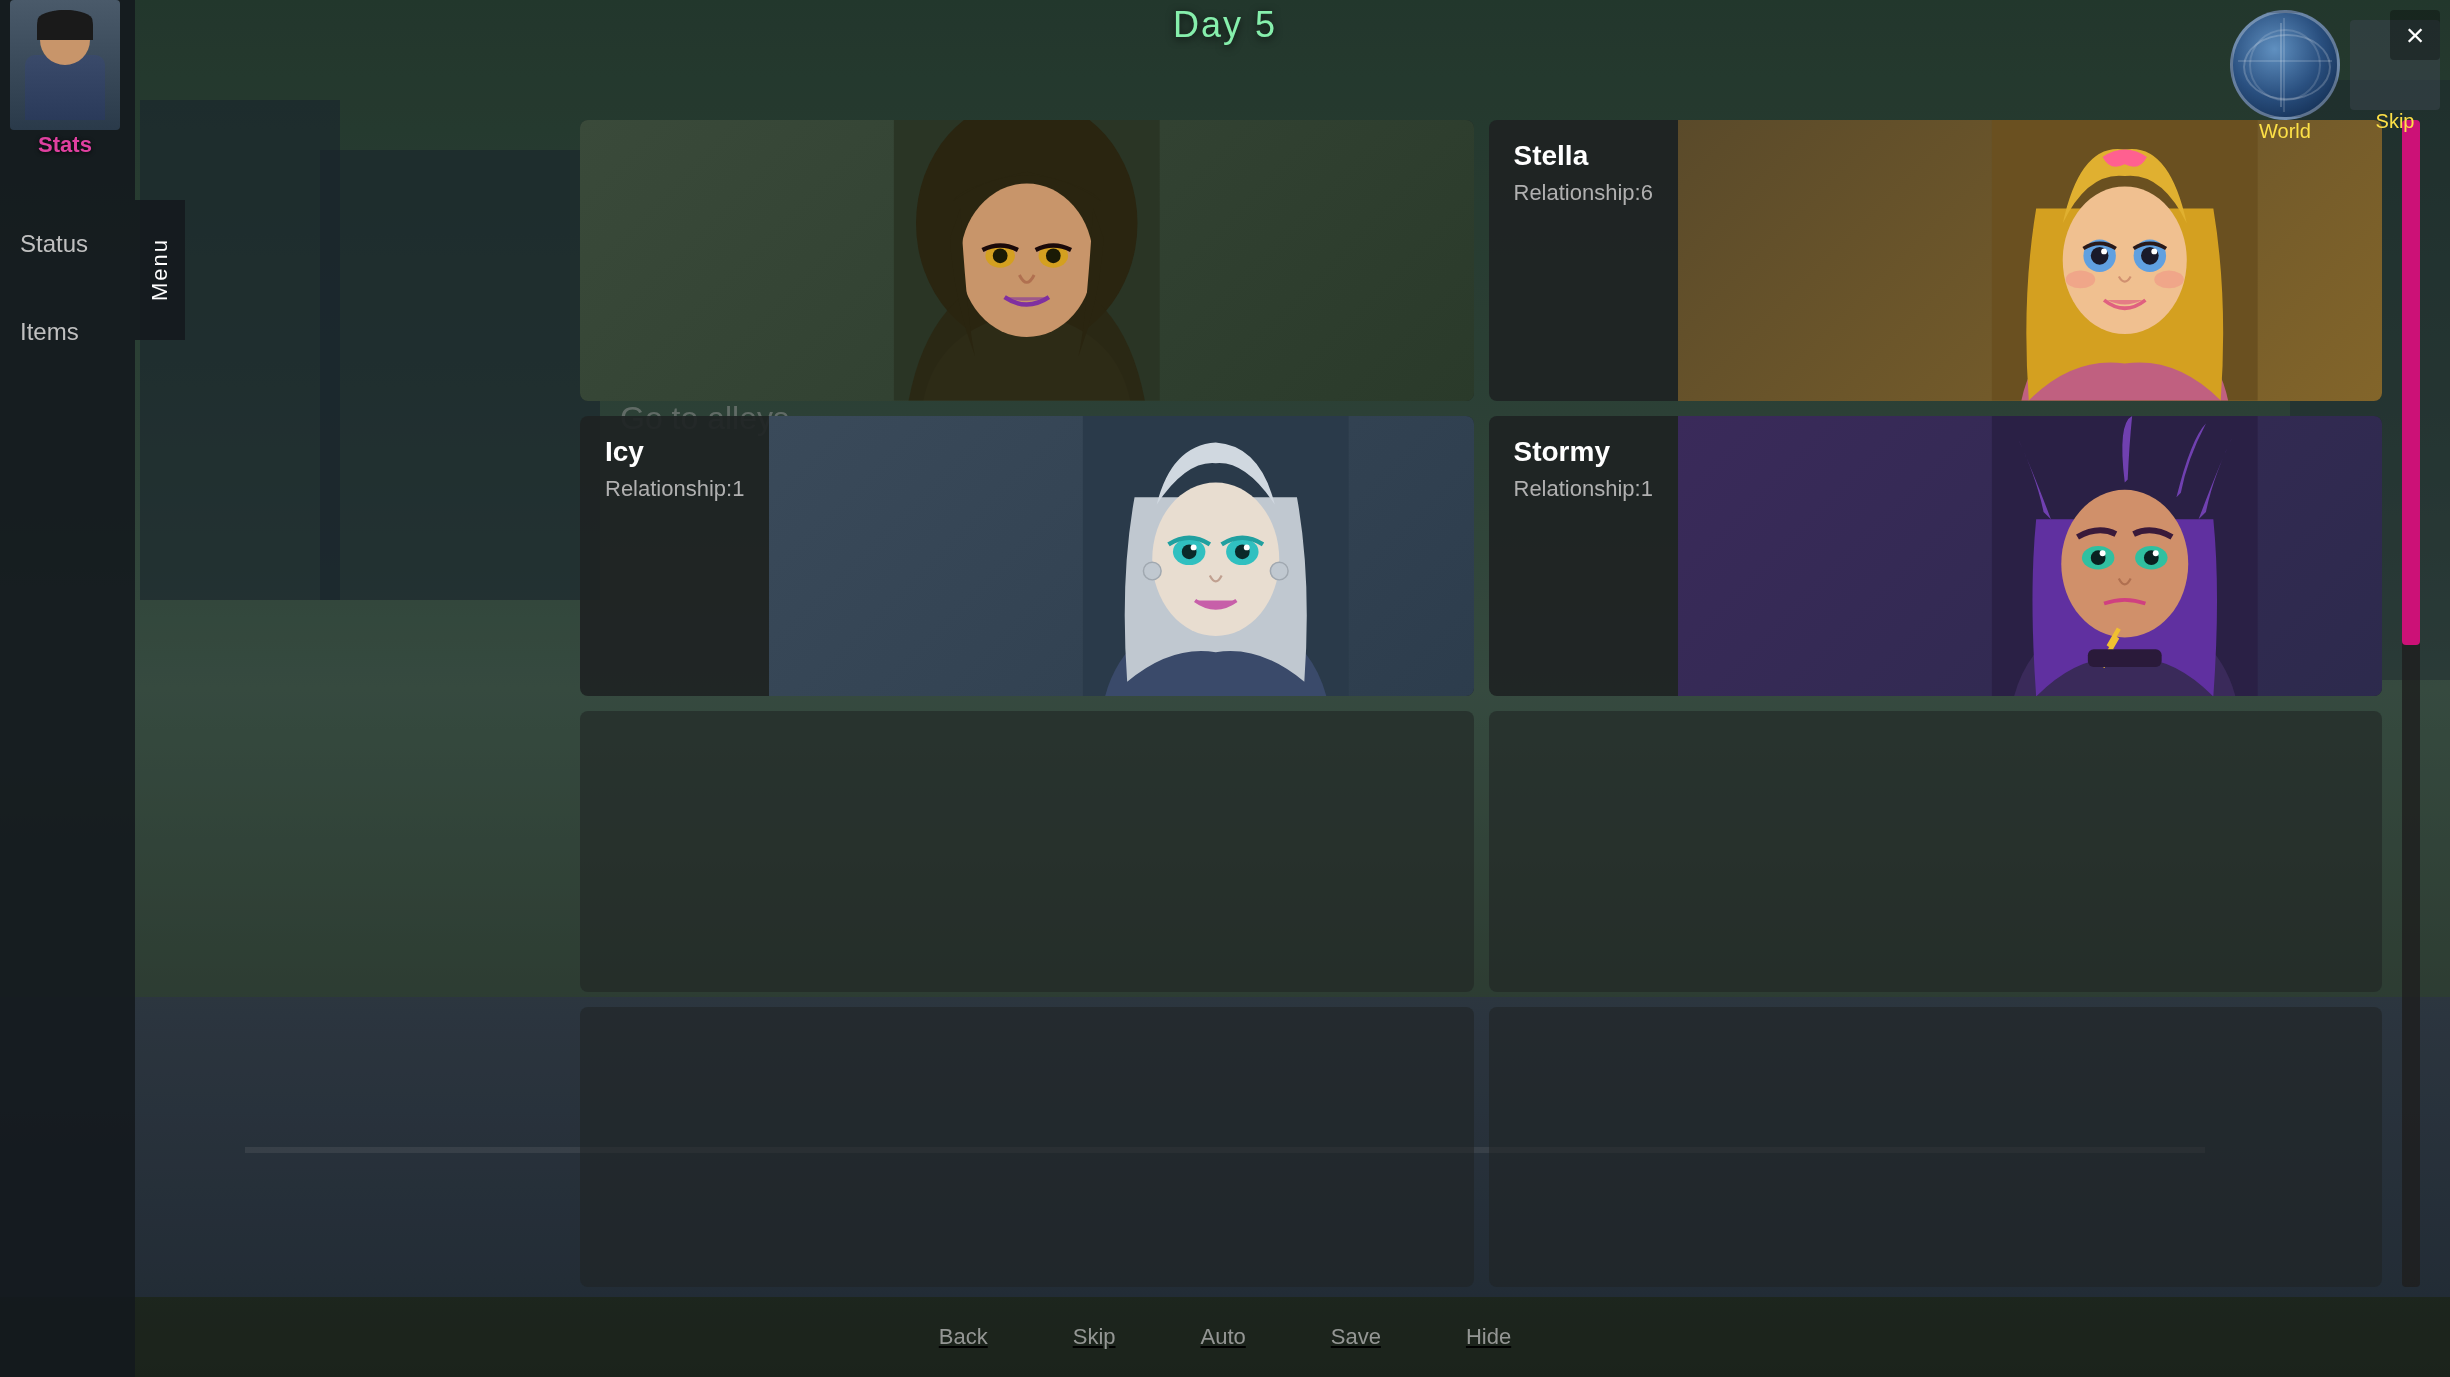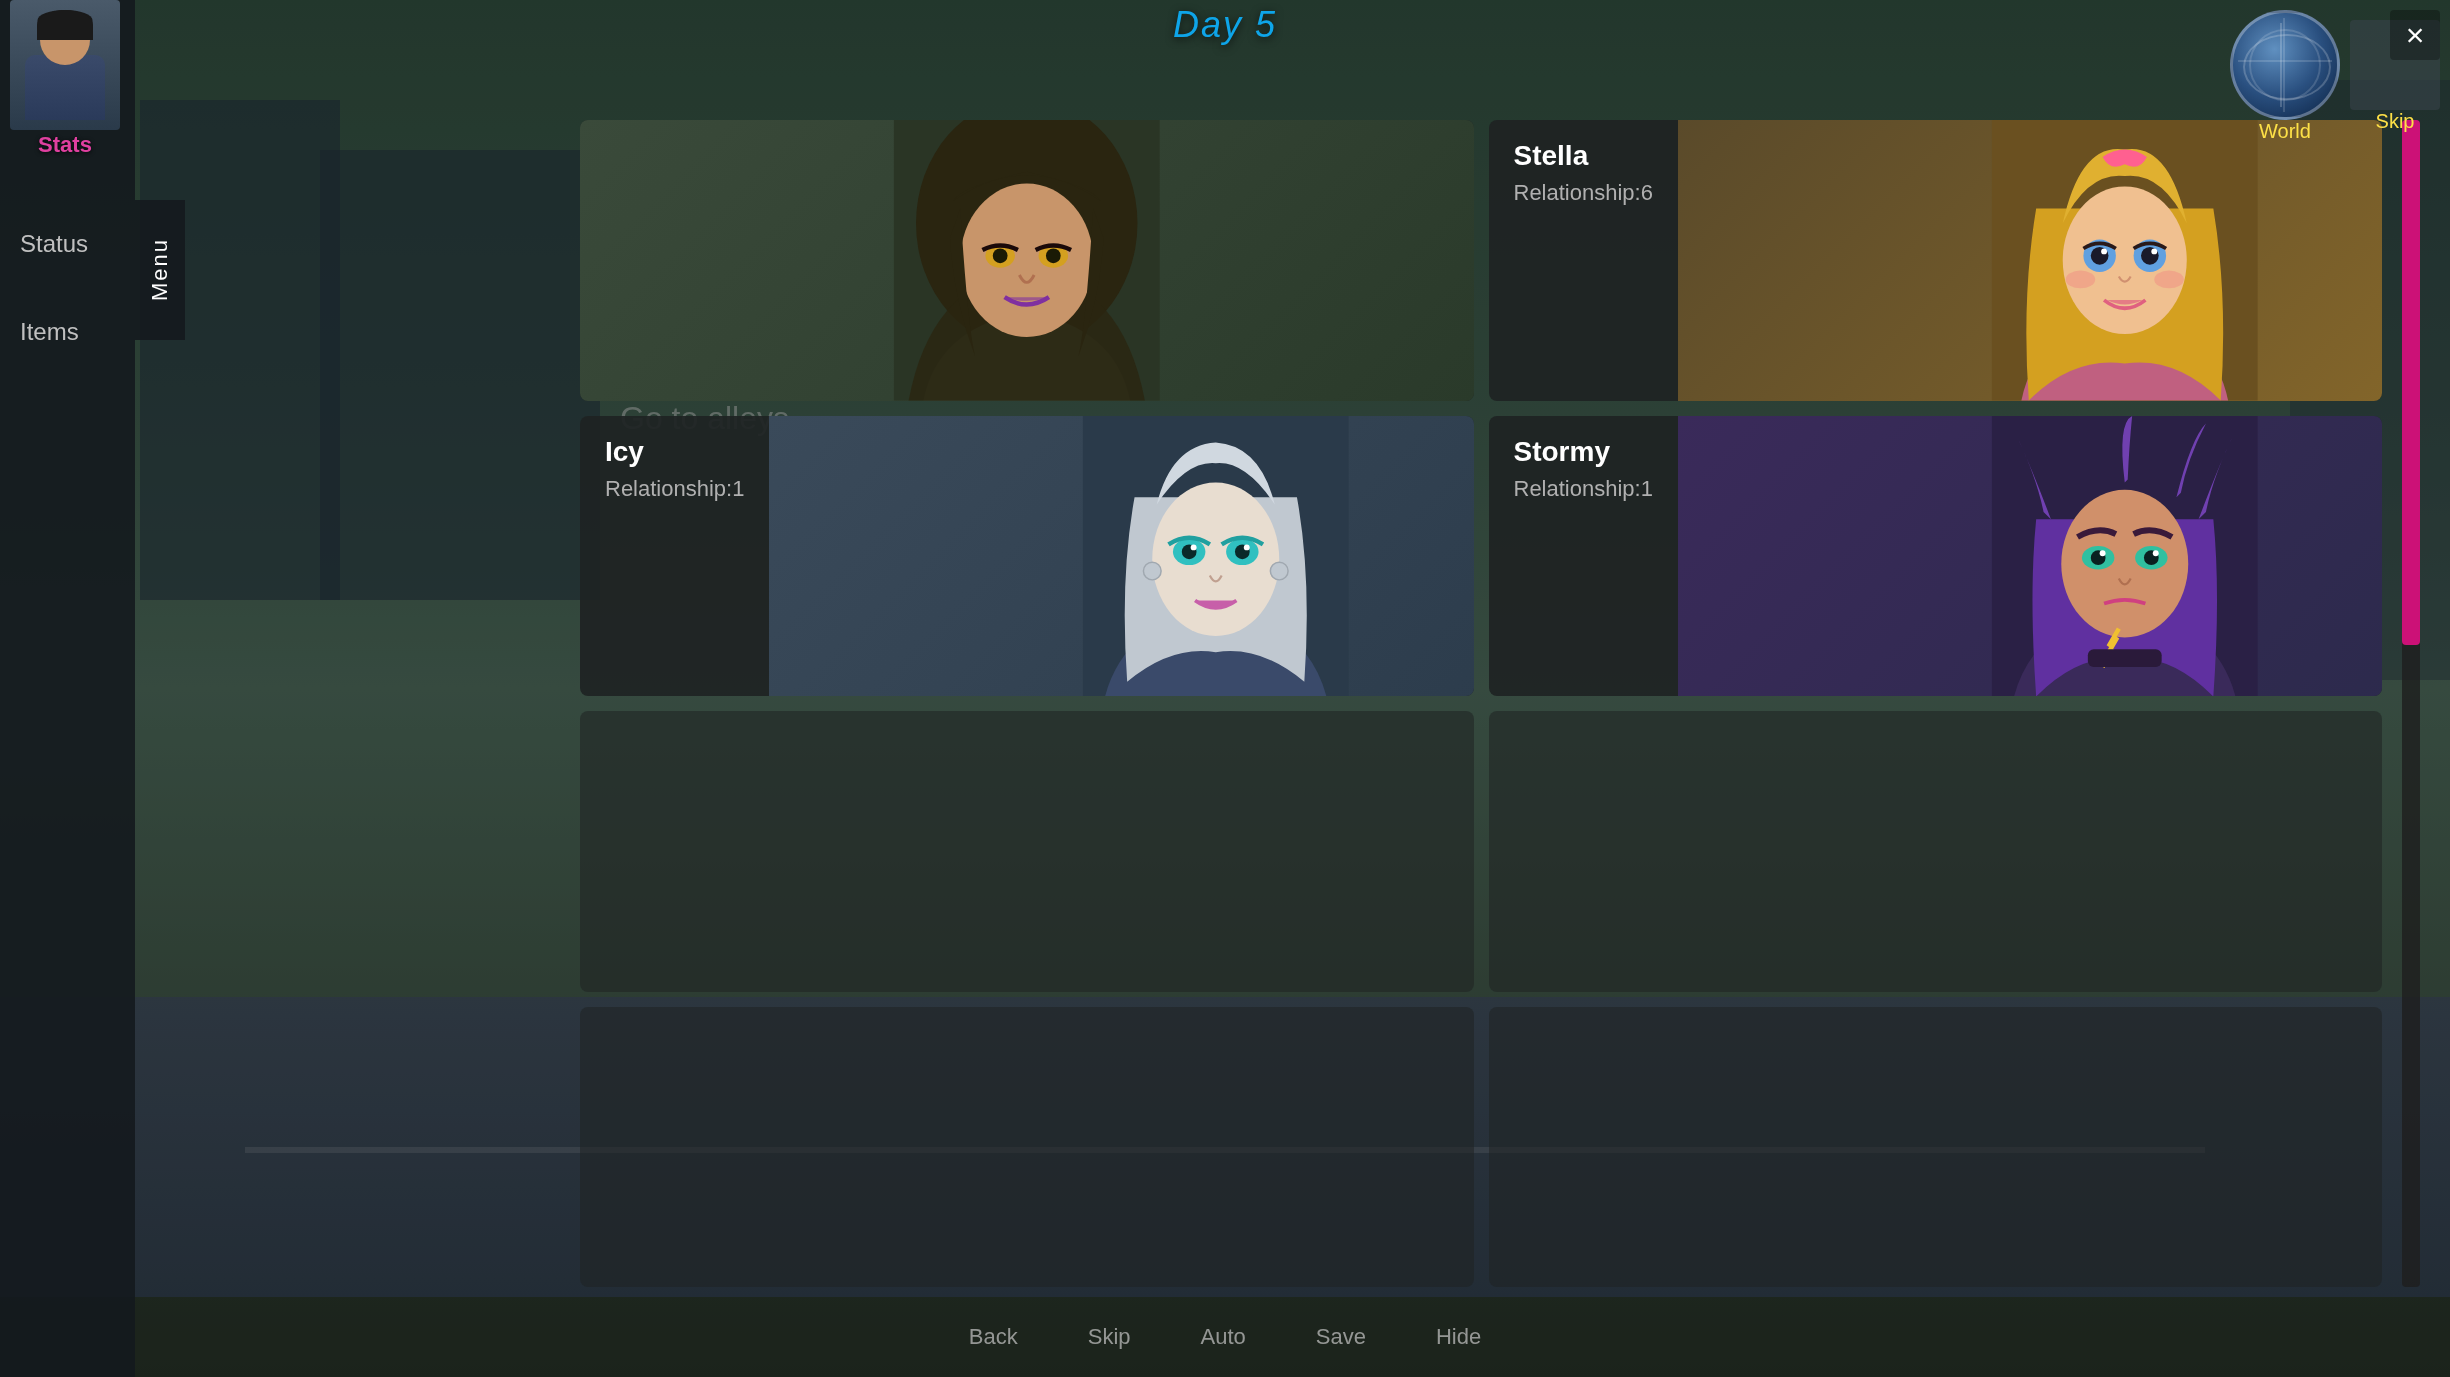--- a/index.html
+++ b/index.html
@@ -64,26 +64,25 @@
       left: 0;
       right: 0;
       height: 50px;
       display: flex;
       align-items: center;
       justify-content: center;
       z-index: 10;
     }
 
     .day-title {
-      color: #0ea5e9;
+      color: #86efac;
       font-size: 36px;
       font-weight: 300;
       letter-spacing: 2px;
       text-shadow: 0 2px 8px rgba(0,0,0,0.7);
-      font-style: italic;
     }
 
     
     .stats-btn {
       position: absolute;
       top: 0;
       left: 0;
       width: 130px;
       height: 160px;
       z-index: 20;
@@ -387,23 +386,24 @@
     
     .bottom-bar {
       position: absolute;
       bottom: 0;
       left: 0;
       right: 0;
       height: 80px;
       display: flex;
       align-items: center;
       justify-content: center;
-      gap: 40px;
+      gap: 55px;
       z-index: 10;
       background: rgba(0,0,0,0.2);
+      text-decoration: underline;
     }
 
     .bottom-btn {
       color: rgba(200,200,200,0.7);
       font-size: 22px;
       cursor: pointer;
       padding: 5px 15px;
     }
 
     .char-portrait-svg {

